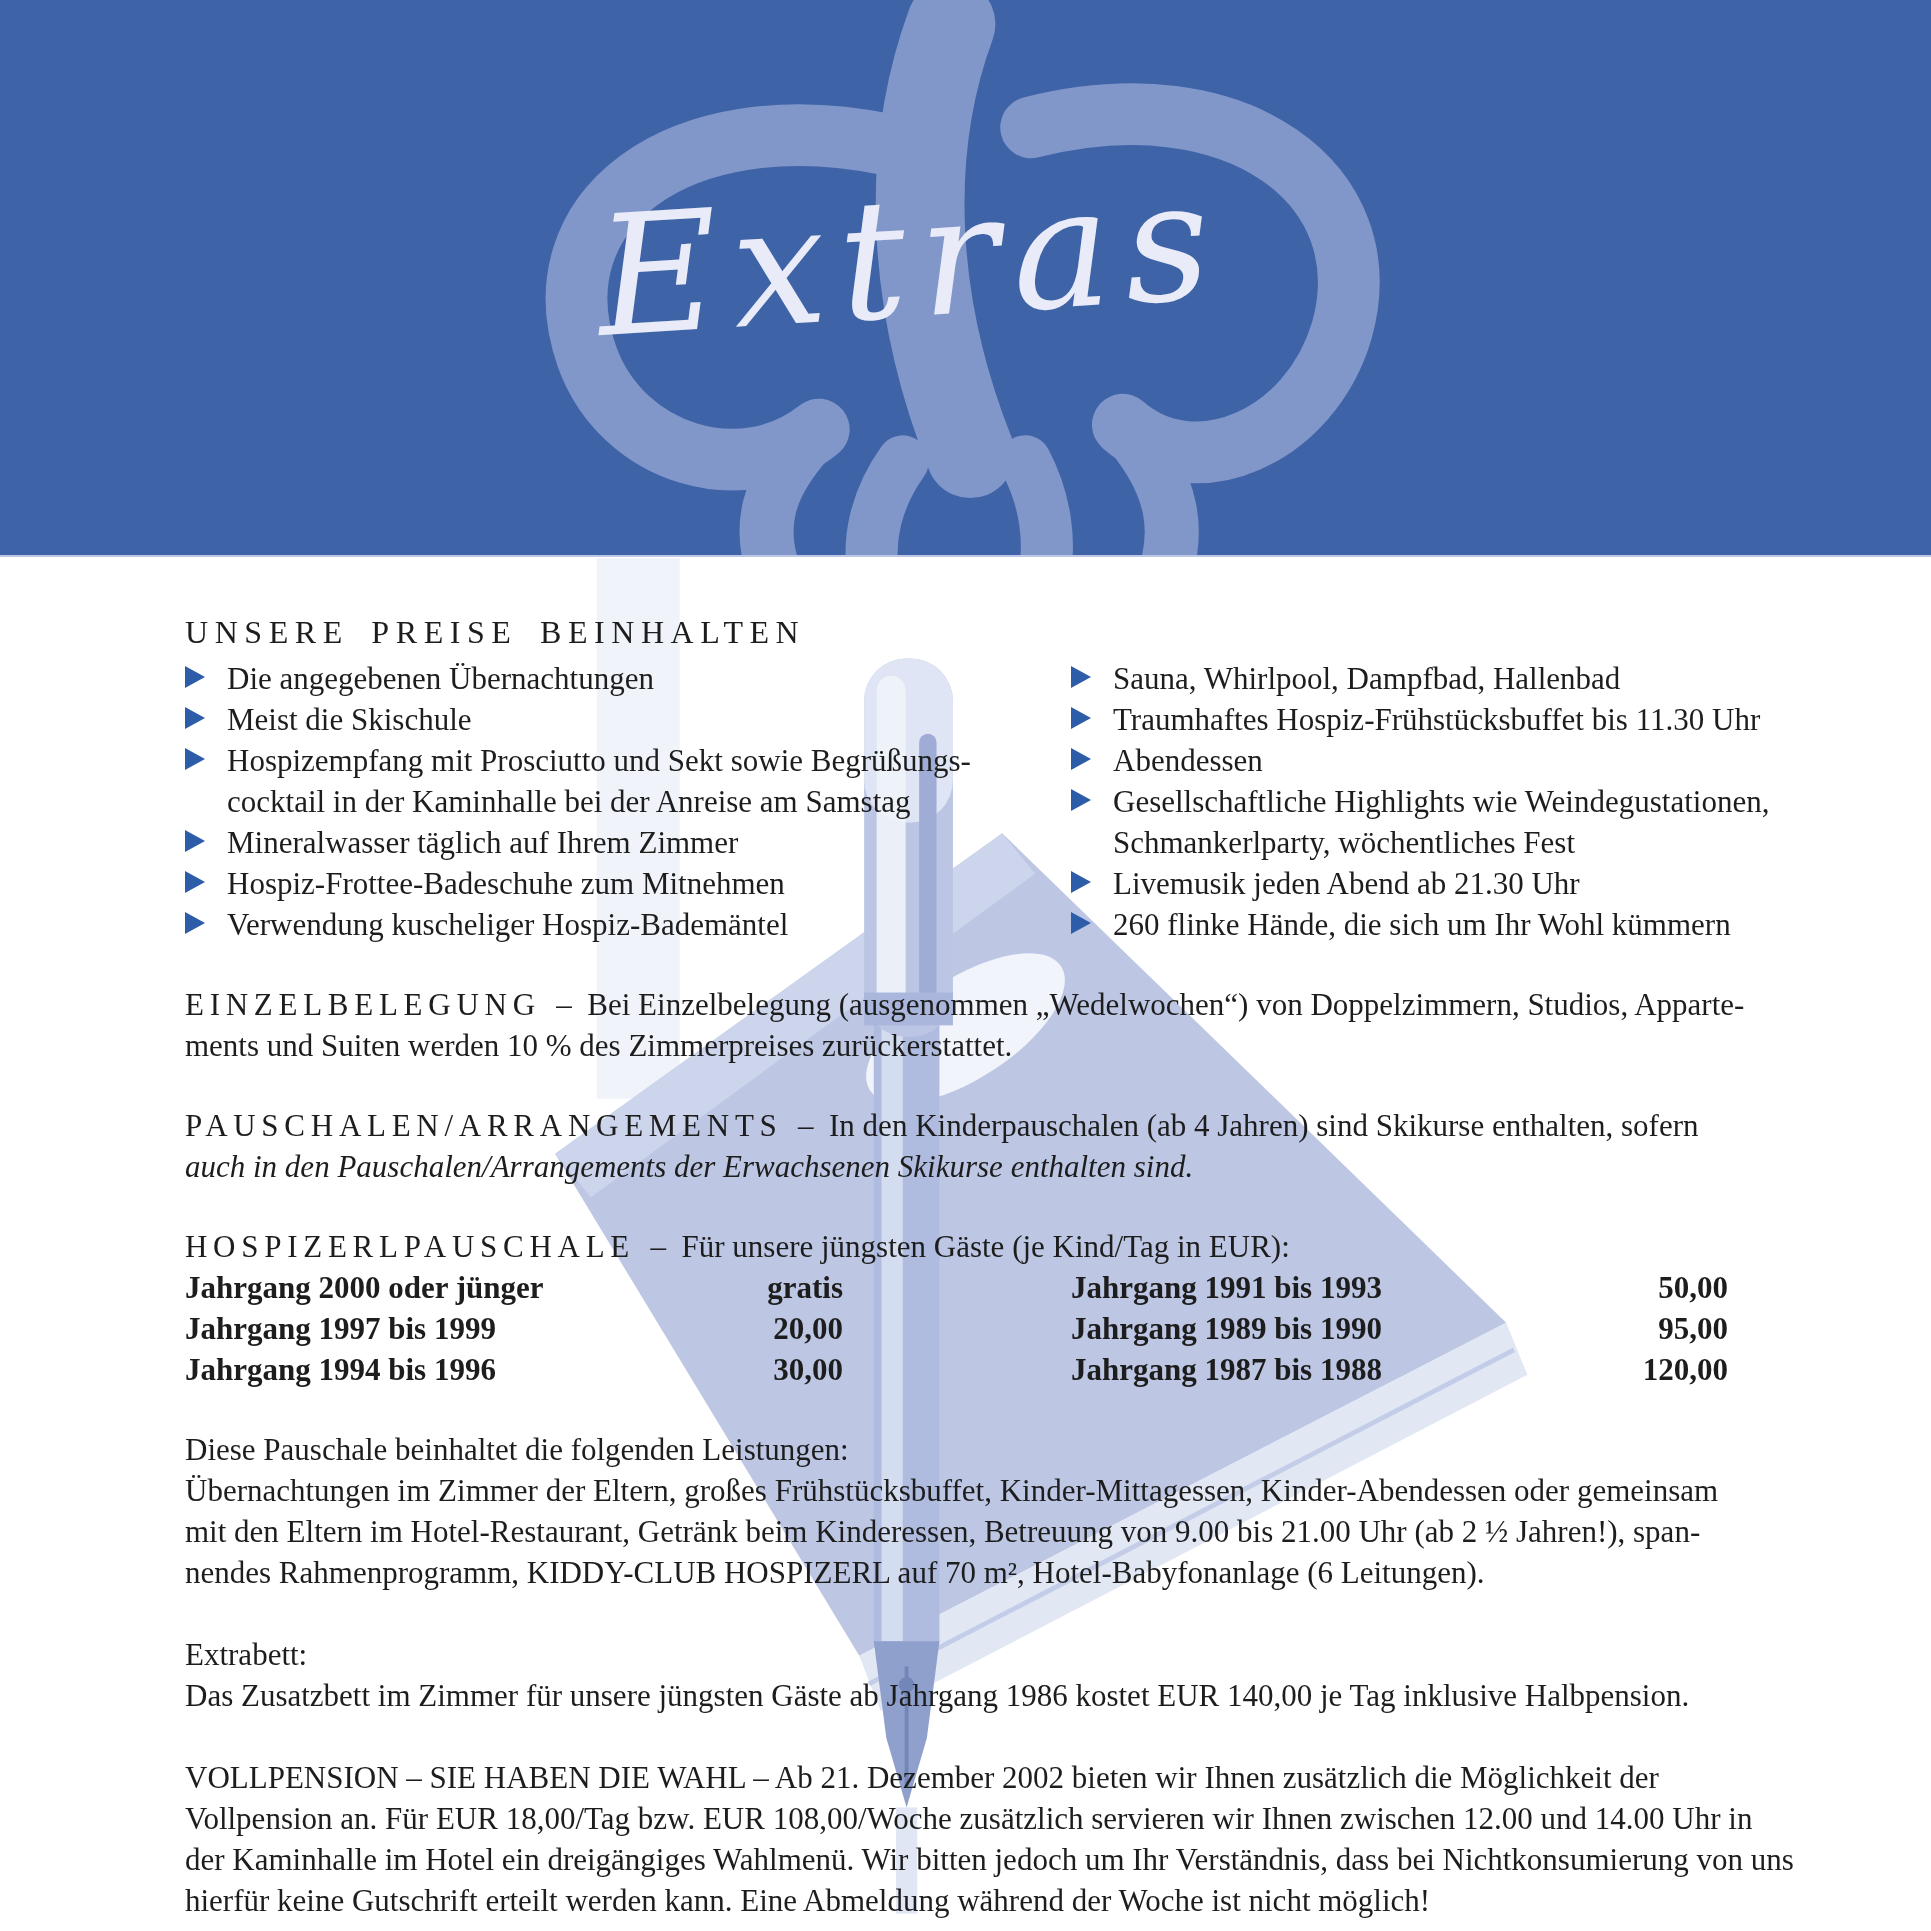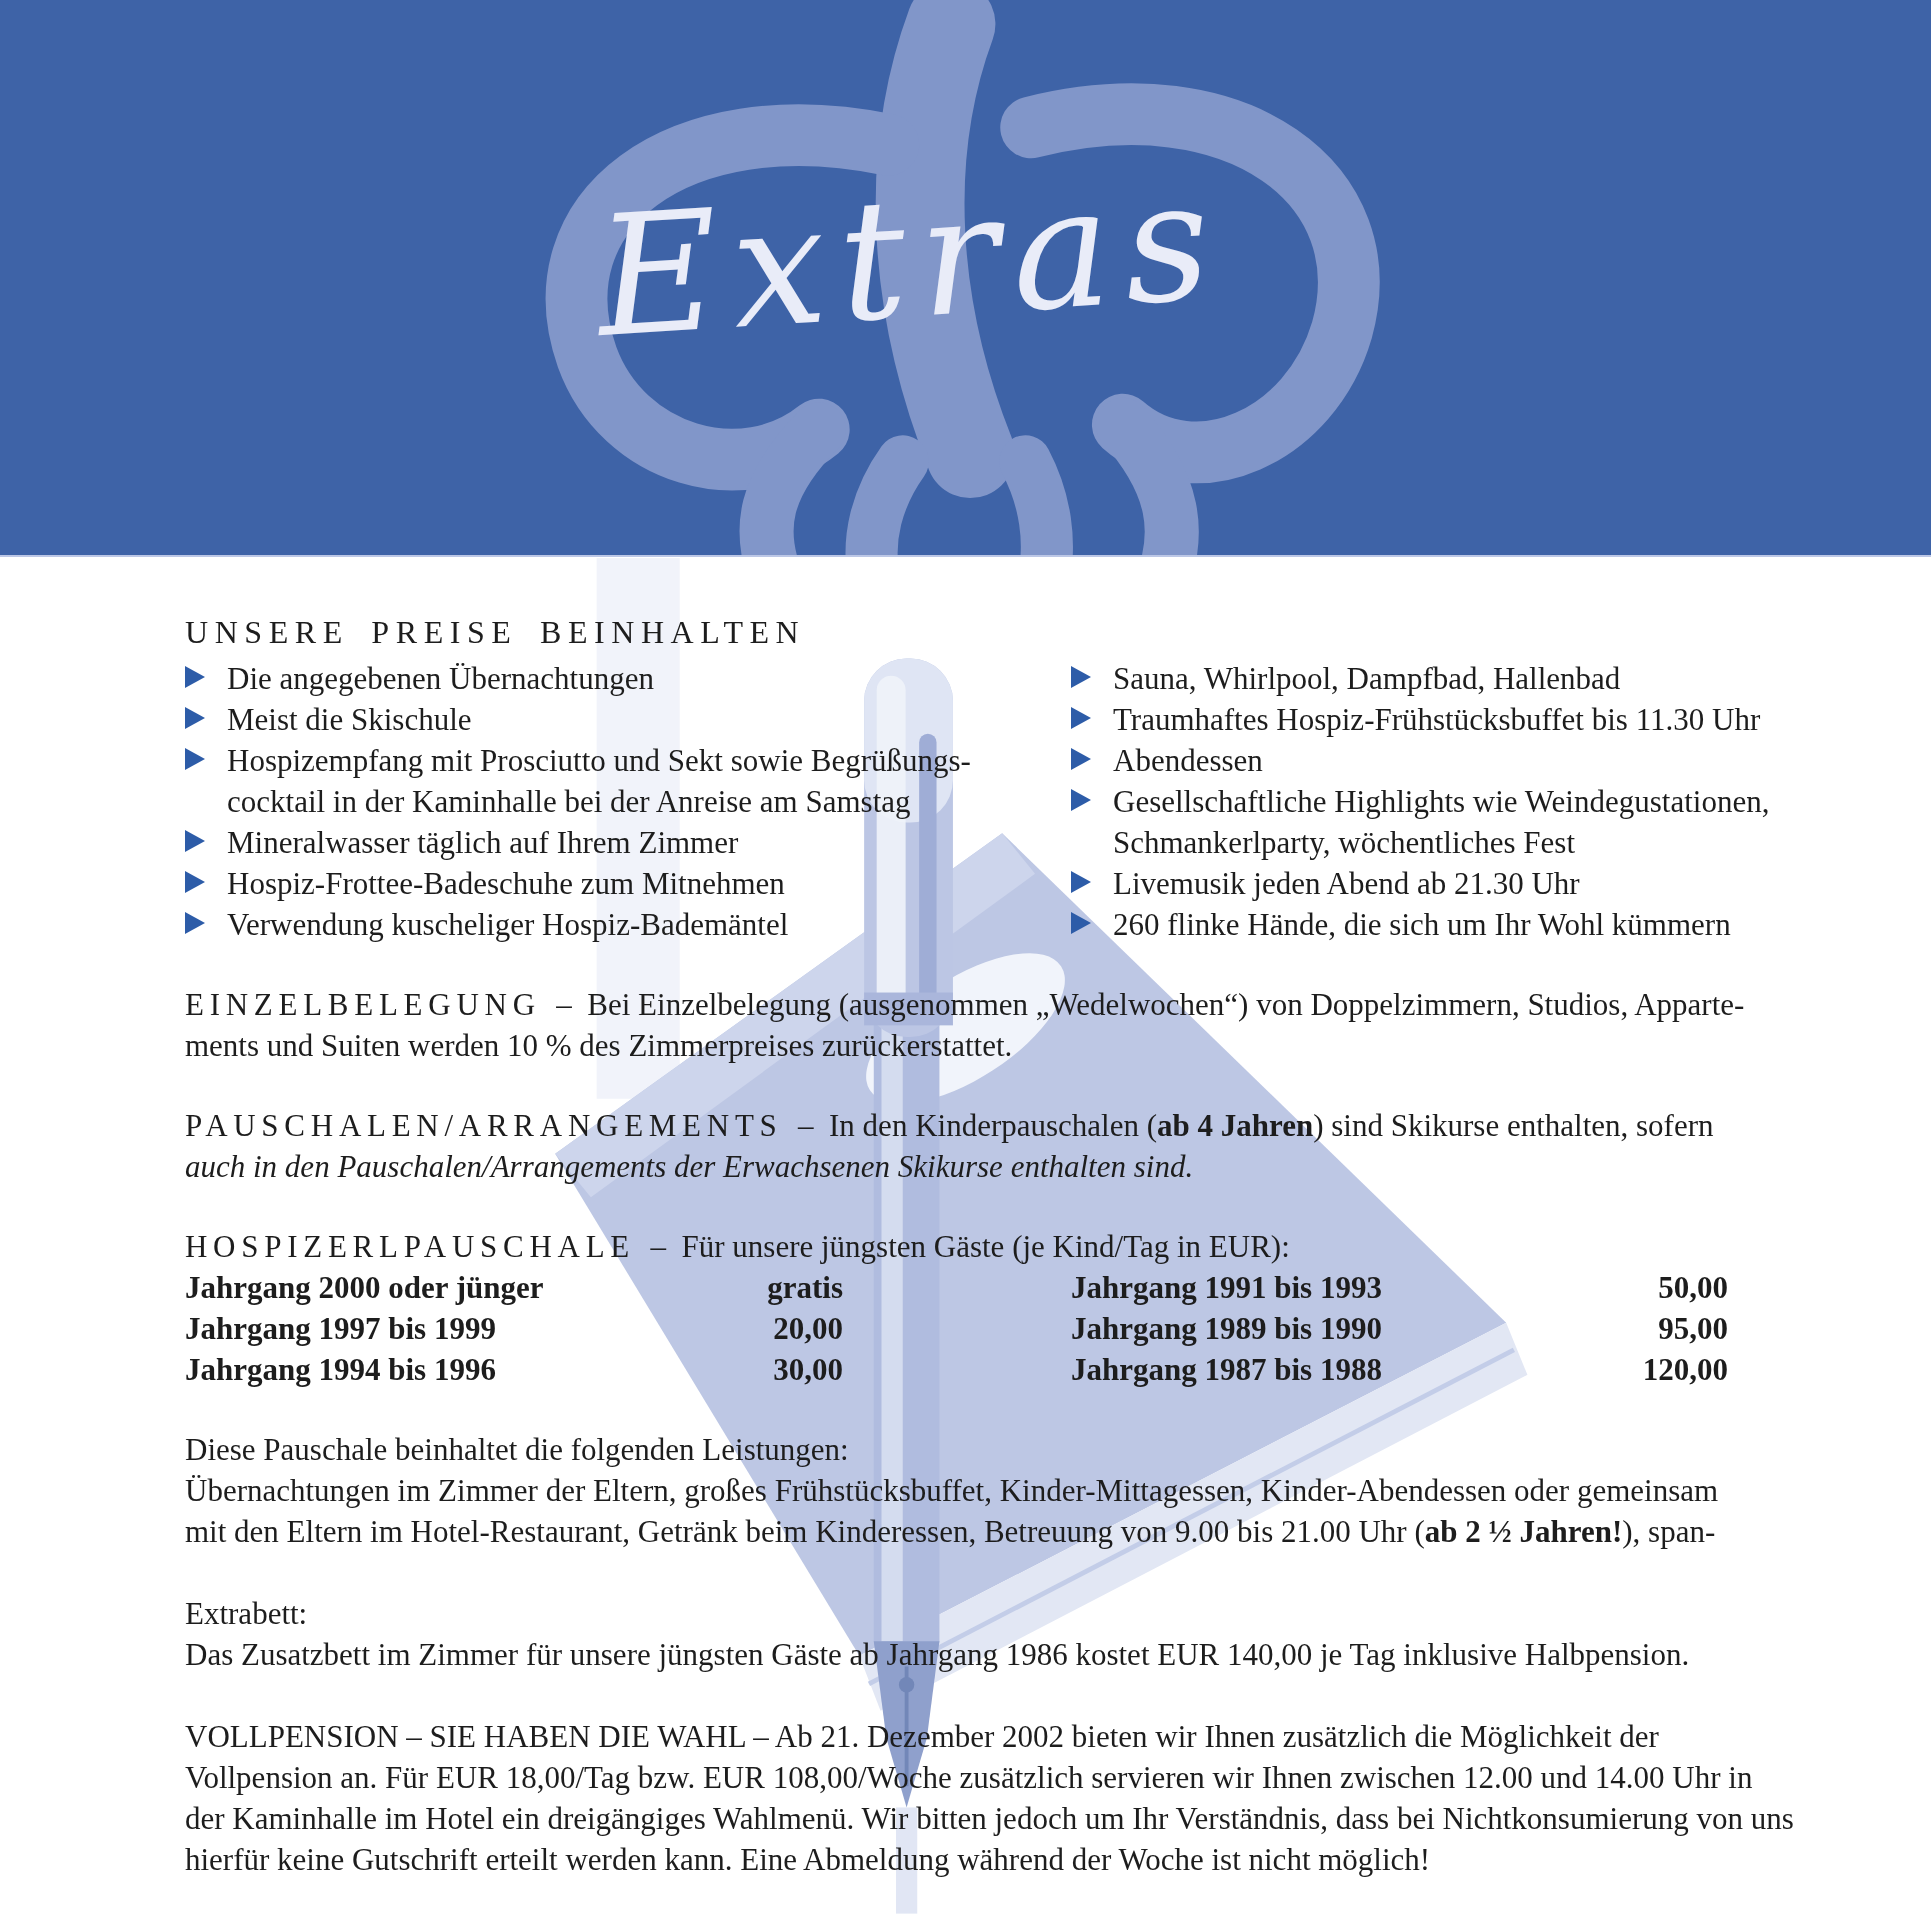--- a/index.html
+++ b/index.html
@@ -49,21 +49,21 @@
   
   .content {
     position: relative;
     z-index: 2;
     padding: 0 58px 0 185px;
     font-size: 31px;
     line-height: 41px;
   }
   .para { margin: 0; }
   .ln { white-space: pre; line-height: 41px; }
-  .b  { font-weight: 700; }
+  .b  { font-weight: 400; }
   .sc { letter-spacing: 0.185em; }
 
   .sc-head {
     margin: 55px 0 0 0;
     font-size: 32px;
     font-weight: 400;
     letter-spacing: 0.205em;
     word-spacing: 0.25em;
     line-height: 41px;
     white-space: nowrap;
@@ -247,20 +247,21 @@
           <span class="pt-label">Jahrgang 1987 bis 1988</span>
           <span class="pt-value">120,00</span>
         </div>
         </div>
     </div>
 
     <p class="para gap">
         <span class="ln" style="display: block;"><span>Diese Pauschale beinhaltet die folgenden Leistungen:</span></span>
         <span class="ln" style="display: block;"><span>Übernachtungen im Zimmer der Eltern, großes Frühstücksbuffet, Kinder-Mittagessen, Kinder-Abendessen oder gemeinsam</span></span>
         <span class="ln" style="display: block;"><span>mit den Eltern im Hotel-Restaurant, Getränk beim Kinderessen, Betreuung von 9.00 bis 21.00 Uhr (</span><span class="b">ab 2 ½ Jahren!</span><span>), span-</span></span>
+        <span class="ln" style="display: block;"><span>nendes Rahmenprogramm, KIDDY-CLUB HOSPIZERL auf 70 m², Hotel-Babyfonanlage (6 Leitungen).</span></span>
       </p>
 
     <p class="para gap2">
         <span class="ln" style="display: block;"><span>Extrabett:</span></span>
         <span class="ln" style="display: block;"><span>Das Zusatzbett im Zimmer für unsere jüngsten Gäste ab Jahrgang 1986 kostet EUR 140,00 je Tag inklusive Halbpension.</span></span>
       </p>
 
     <p class="para gap2">
         <span class="ln" style="display: block;"><span>VOLLPENSION – SIE HABEN DIE WAHL – Ab 21. Dezember 2002 bieten wir Ihnen zusätzlich die Möglichkeit der</span></span>
         <span class="ln" style="display: block;"><span>Vollpension an. Für EUR 18,00/Tag bzw. EUR 108,00/Woche zusätzlich servieren wir Ihnen zwischen 12.00 und 14.00 Uhr in</span></span>

